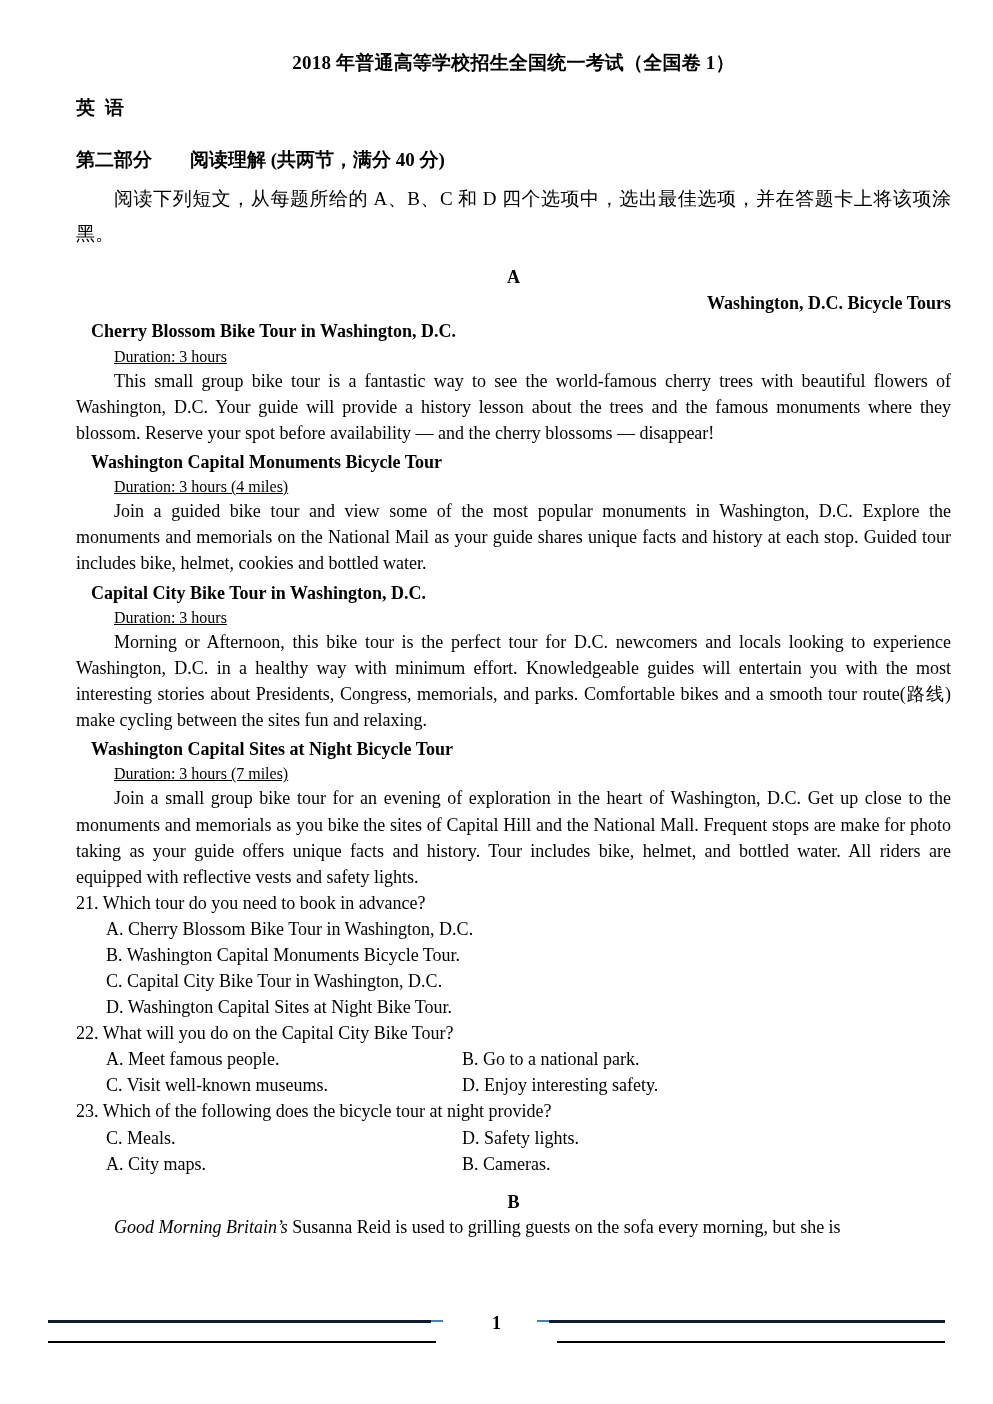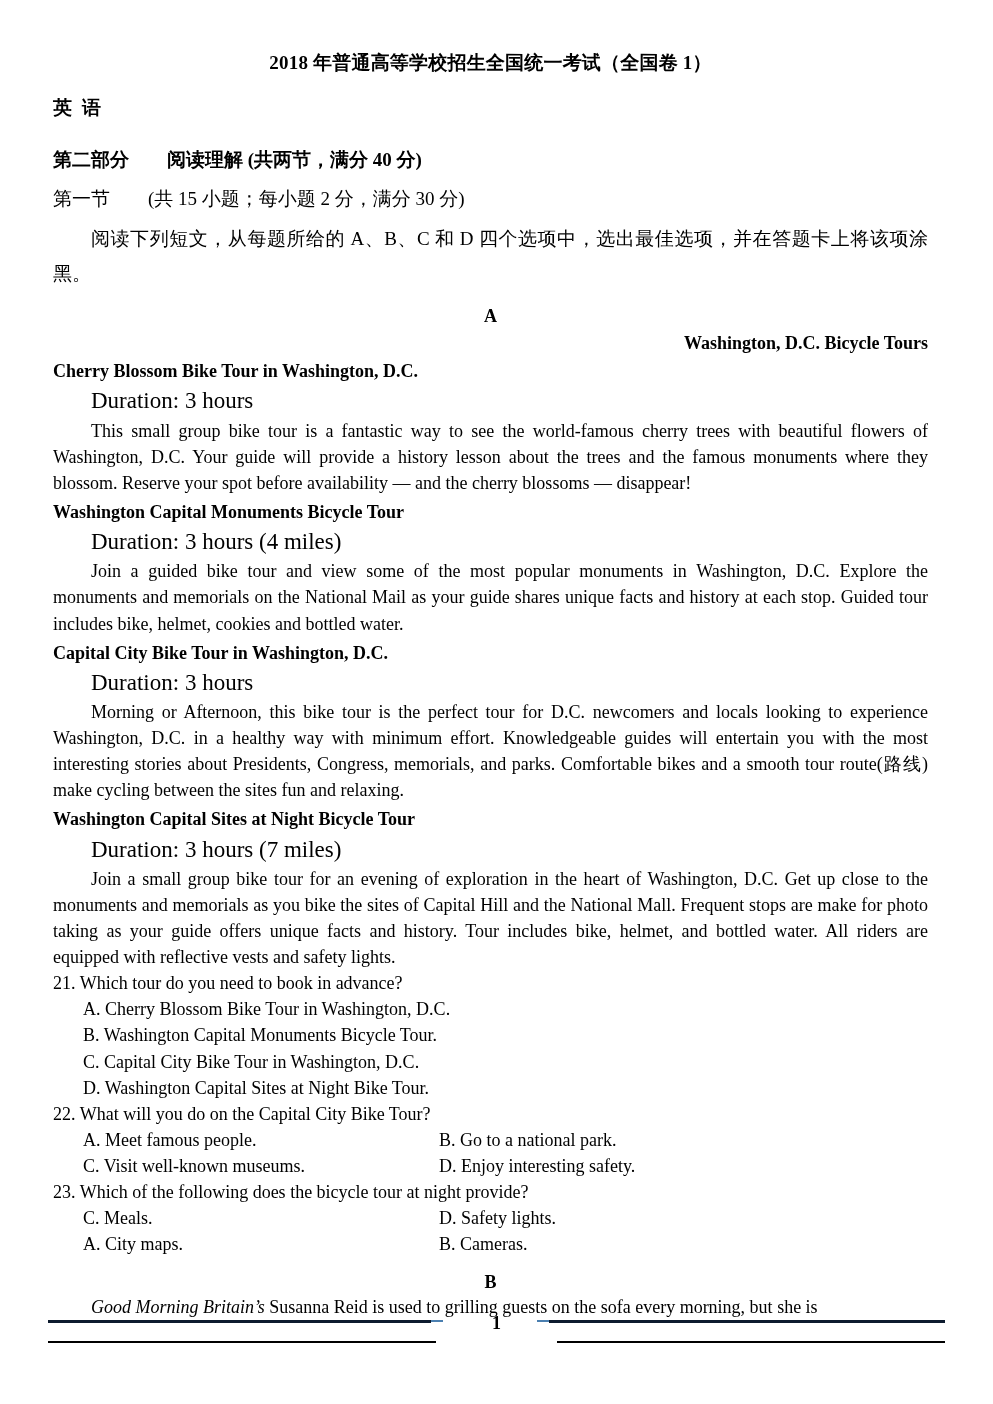--- a/index.html
+++ b/index.html
@@ -17,21 +17,21 @@
   }
   .page {
     position: relative;
     width: 993px;
     height: 1404px;
     box-sizing: border-box;
     padding: 0;
   }
   .content {
     position: absolute;
-    left: 53px;
+    left: 76px;
     top: 0;
     width: 875px;
   }
 
   
   .doc-title {
     text-align: center;
     font-weight: bold;
     font-size: 19px;
     letter-spacing: 0.2px;
@@ -79,25 +79,27 @@
     font-weight: bold;
     font-size: 18px;
     margin-top: 3px;
     line-height: 1.3;
   }
   .tour-title {
     font-weight: bold;
     font-size: 18px;
     line-height: 1.45;
     margin-top: 3px;
+    margin-left: 15px;
   }
   .duration {
-    font-size: 23px;
+    font-size: 16px;
     line-height: 1.45;
     text-indent: 38px;
+    text-decoration: underline;
   }
   .para {
     font-size: 18px;
     line-height: 1.45;
     text-align: justify;
     text-indent: 38px;
     margin: 0;
   }
 
   
@@ -194,21 +196,20 @@
   <div class="content">
 
     <div class="doc-title">2018 年普通高等学校招生全国统一考试（全国卷 1）</div>
 
     <div class="doc-subject">
       <span>英</span><span class="sp"></span><span>语</span>
     </div>
 
     <div class="part-heading">第二部分　　阅读理解 (共两节，满分 40 分)</div>
 
-    <div class="section-heading">第一节　　(共 15 小题；每小题 2 分，满分 30 分)</div>
 
     <div class="instruction">阅读下列短文，从每题所给的 A、B、C 和 D 四个选项中，选出最佳选项，并在答题卡上将该项涂黑。</div>
 
     <div class="letter-head">A</div>
     <div class="passage-title">Washington, D.C. Bicycle Tours</div>
 
     <div class="tour-title">Cherry Blossom Bike Tour in Washington, D.C.</div>
     <div class="duration">Duration: 3 hours</div>
     <p class="para">This small group bike tour is a fantastic way to see the world-famous cherry trees with beautiful flowers of Washington, D.C. Your guide will provide a history lesson about the trees and the famous monuments  where they blossom. Reserve your spot before availability — and the cherry blossoms — disappear!</p>
 

